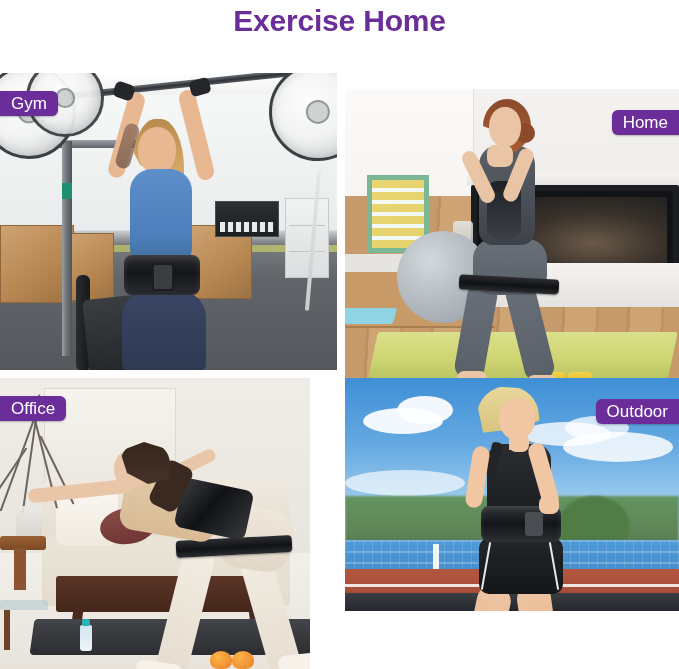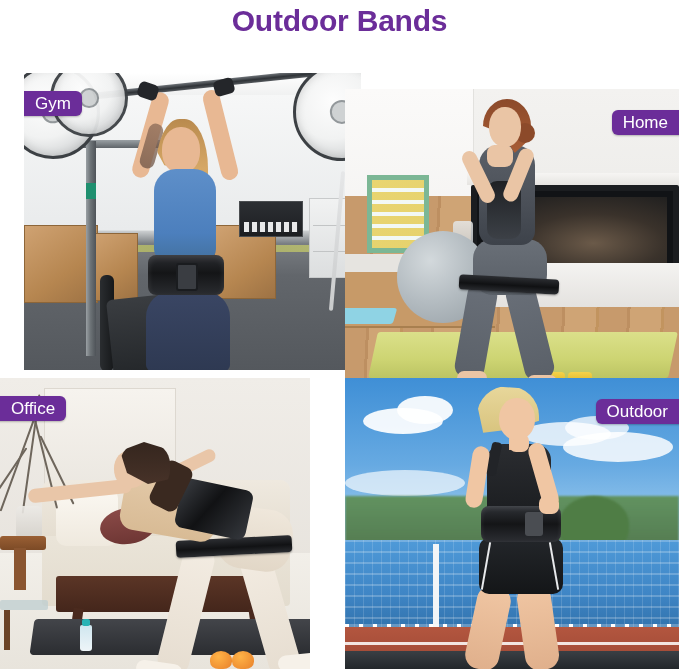--- a/index.html
+++ b/index.html
@@ -56,24 +56,24 @@
     left: 0;
     top: 73px;
     width: 679px;
     height: 596px;
   }
   .cell {
     position: absolute;
     overflow: hidden;
     background: #d9d9d9;
   }
-  .cell.tl { left: 0;    top: 0;    width: 337px; height: 297px; margin-left: 24px; }
+  .cell.tl { left: 0;    top: 0;    width: 337px; height: 297px; }
   .cell.tr { left: 345px; top: 16px;   width: 334px; height: 297px; }
   .cell.bl { left: 0;    top: 305px; width: 310px; height: 291px; }
-  .cell.br { left: 345px; top: 305px; width: 334px; height: 291px; }
+  .cell.br { left: 345px; top: 305px; width: 334px; height: 233px; }
 
   .photo {
     position: absolute;
     inset: 0;
     overflow: hidden;
   }
 
   
   .badge {
     position: absolute;
@@ -525,21 +525,21 @@
   .u-legR{ position:absolute; left:78px; top:202px; width:34px; height:86px;
            background:linear-gradient(to bottom,#f0c6a3,#e0b08c);
            border-radius:14px; transform:rotate(-8deg); }
 </style>
 </head>
 <body>
 
 <div id="page">
 
   <div class="header">
-    <h1 class="title">Outdoor Bands</h1>
+    <h1 class="title">Exercise Home</h1>
   </div>
 
   <div class="grid">
 
     <div class="cell tl">
       <div class="photo">
         <div class="gym-bg"></div>
         <div class="gym-ceil"></div>
         <div class="gym-wall-panel"></div>
         <div class="gym-floor"></div>

